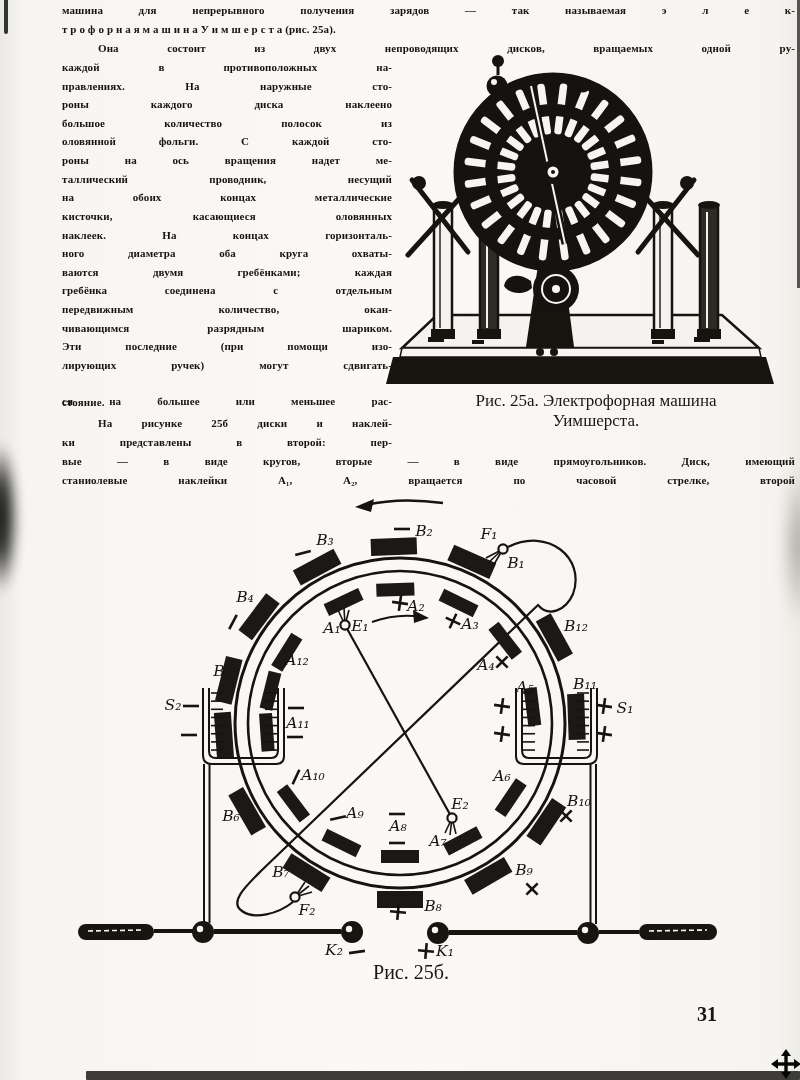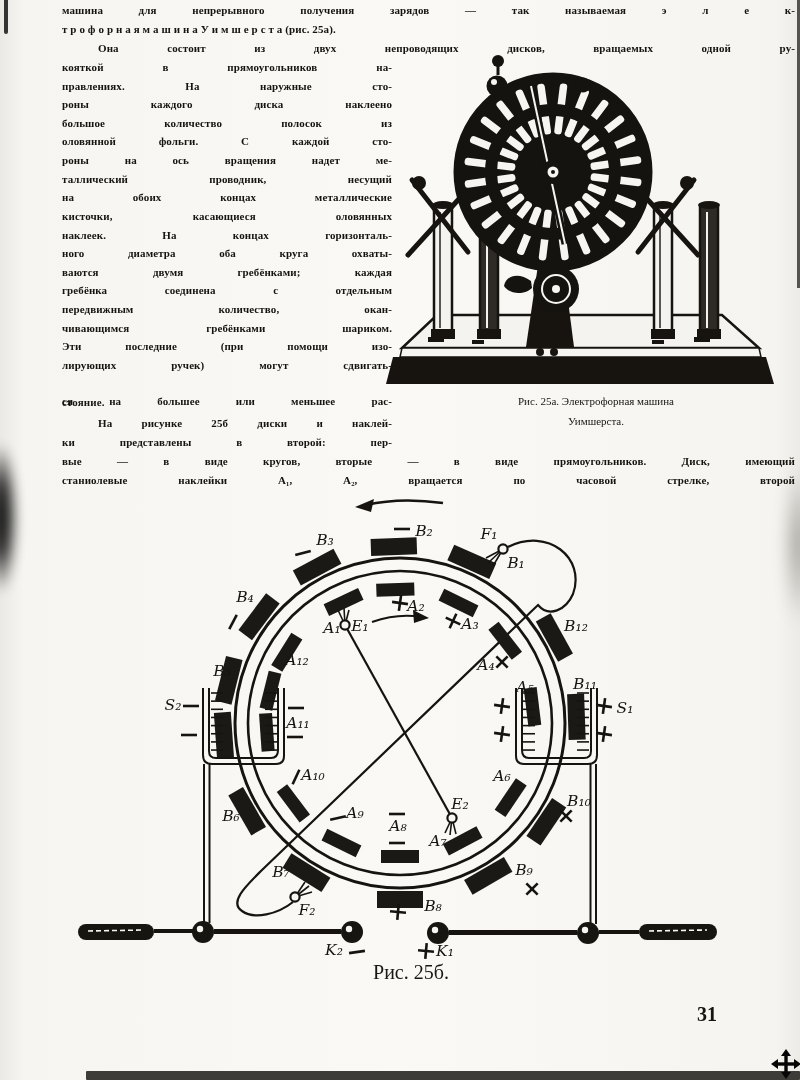--- a/index.html
+++ b/index.html
@@ -14,21 +14,21 @@
   .txtblock{position:absolute;}
   .tl{
     position:absolute;left:0;width:100%;height:20px;overflow:hidden;
     font-size:11px;line-height:19px;font-weight:bold;
     text-align:justify;white-space:normal;letter-spacing:0.1px;
   }
   .tl::after{content:"";display:inline-block;width:100%;height:0;}
   .tl.nj{text-align:left;}
   .tl.nj::after{display:none;}
   .caption{
-    font-size:11px;line-height:20px;font-weight:normal;text-align:center;
+    font-size:17px;line-height:20px;font-weight:normal;text-align:center;
     color:#1a1712;
   }
   #page-number{font-size:20px;font-weight:bold;}
   
   svg{position:absolute;overflow:visible;}
   .ln{stroke:#17140f;fill:none;}
   .pad{fill:#1b1916;}
   .flab{font-family:"DejaVu Serif",serif;font-style:italic;font-size:15.5px;fill:#17140f;text-anchor:middle;}
   .sign line{stroke:#17140f;stroke-width:2.6;stroke-linecap:butt;}
   
@@ -44,35 +44,35 @@
 </style>
 </head>
 <body>
 
 <div id="txt-top" class="txtblock" style="left:62px;top:1px;width:733px;">
     <div class="tl" style="top: 0px;">машина для непрерывного получения зарядов — так называемая э л е к-</div>
     <div class="tl nj" style="top: 19px;">т р о ф о р н а я  м а ш и н а  У и м ш е р с т а (рис. 25а).</div>
     <div class="tl" style="top: 38px; text-indent: 36px;">Она состоит из двух непроводящих дисков, вращаемых одной ру-</div>
   </div>
 <div id="txt-narrow" class="txtblock" style="left:62px;top:58px;width:330px;">
-    <div class="tl" style="top: 0px;">кояткой в прямоугольников на-</div>
+    <div class="tl" style="top: 0px;">каждой в противоположных на-</div>
     <div class="tl" style="top: 18.62px;">правлениях. На наружные сто-</div>
     <div class="tl" style="top: 37.24px;">роны каждого диска наклеено</div>
     <div class="tl" style="top: 55.86px;">большое количество полосок из</div>
     <div class="tl" style="top: 74.48px;">оловянной фольги. С каждой сто-</div>
     <div class="tl" style="top: 93.1px;">роны на ось вращения надет ме-</div>
     <div class="tl" style="top: 111.72px;">таллический проводник, несущий</div>
     <div class="tl" style="top: 130.34px;">на обоих концах металлические</div>
     <div class="tl" style="top: 148.96px;">кисточки, касающиеся оловянных</div>
     <div class="tl" style="top: 167.58px;">наклеек. На концах горизонталь-</div>
     <div class="tl" style="top: 186.2px;">ного диаметра оба круга охваты-</div>
     <div class="tl" style="top: 204.82px;">ваются двумя гребёнками; каждая</div>
     <div class="tl" style="top: 223.44px;">гребёнка соединена с отдельным</div>
     <div class="tl" style="top: 242.06px;">передвижным количество, окан-</div>
-    <div class="tl" style="top: 260.68px;">чивающимся гребёнками шариком.</div>
+    <div class="tl" style="top: 260.68px;">чивающимся разрядным шариком.</div>
     <div class="tl" style="top: 279.3px;">Эти последние (при помощи изо-</div>
     <div class="tl" style="top: 297.92px;">лирующих ручек) могут сдвигать-</div>
     <div class="tl" style="top: 334px;">ся на большее или меньшее рас-</div>
     <div class="tl nj" style="top: 335.16px;">стояние.</div>
   </div>
 <div id="txt-narrow2" class="txtblock" style="left:62px;top:414px;width:330px;">
     <div class="tl" style="top: 0px; text-indent: 36px;">На рисунке 25б диски и наклей-</div>
     <div class="tl" style="top: 19px;">ки представлены в второй: пер-</div>
   </div>
 <div id="txt-bottom" class="txtblock" style="left:62px;top:452px;width:733px;">

